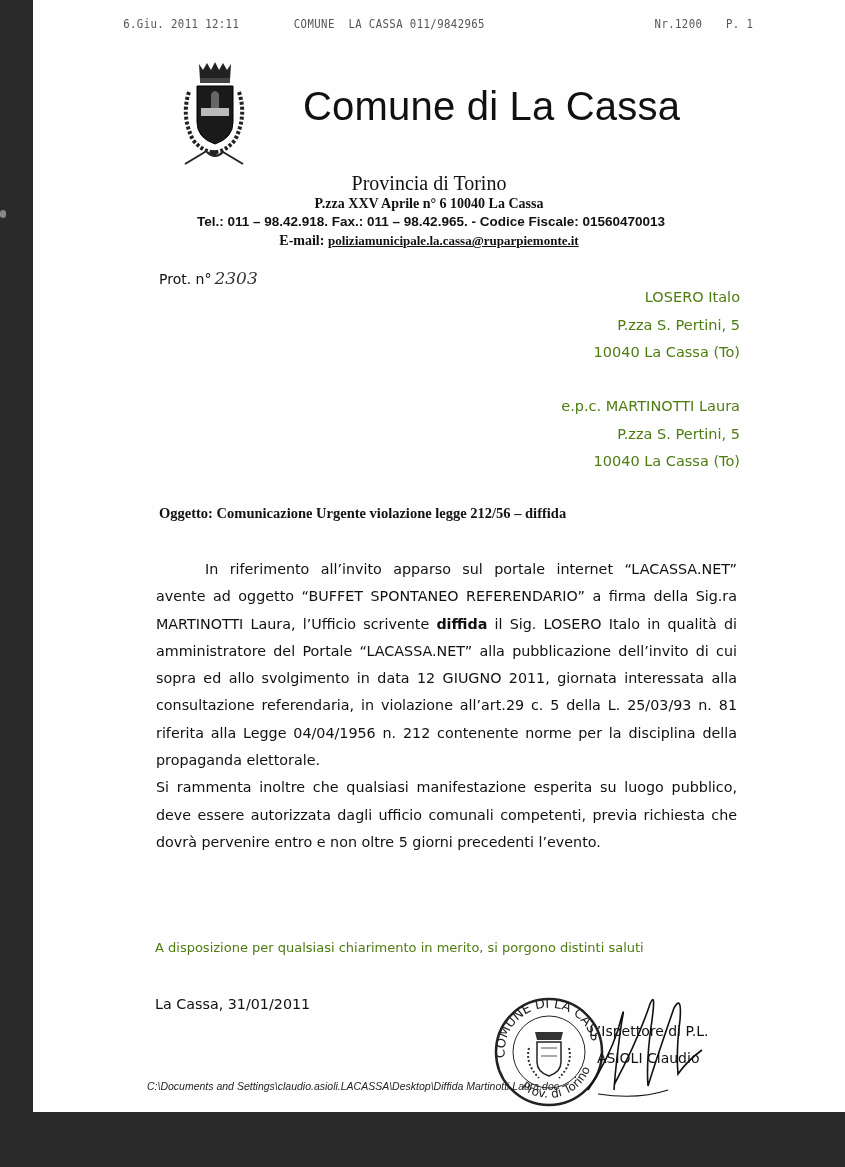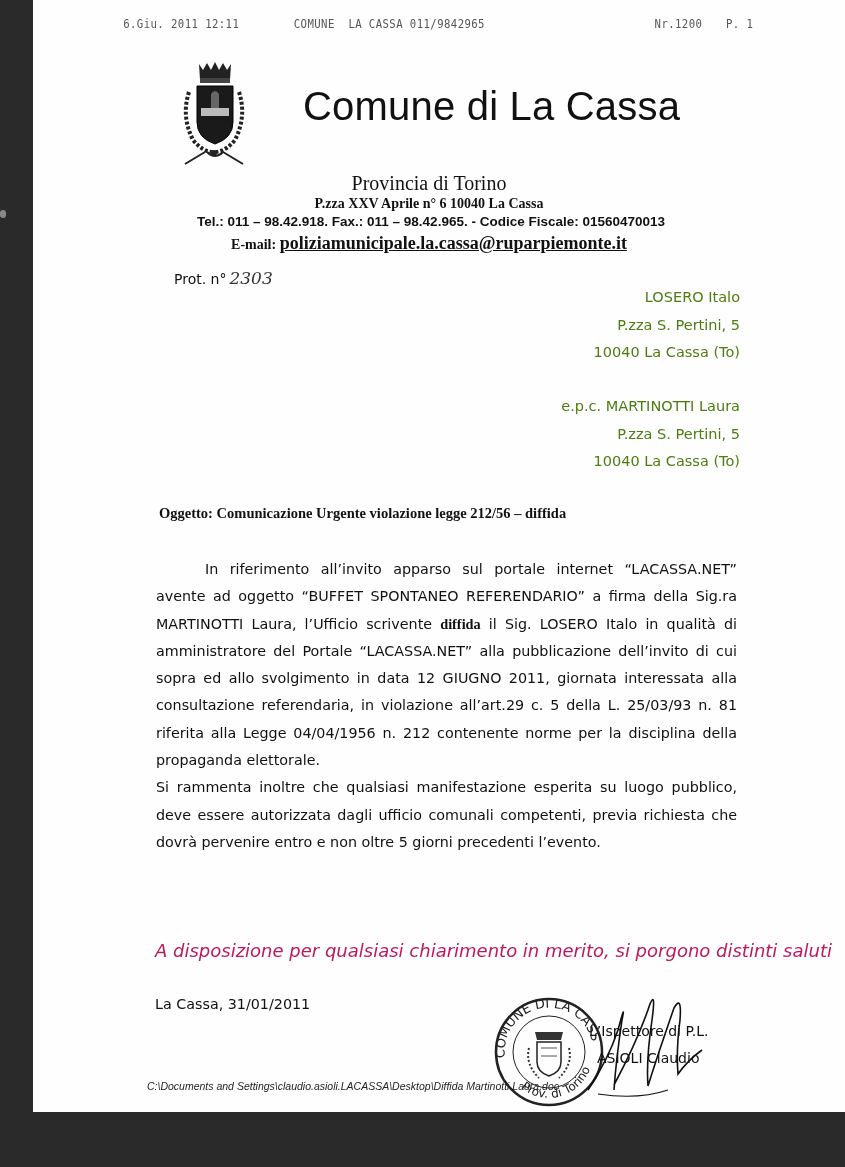--- a/index.html
+++ b/index.html
@@ -21,35 +21,35 @@
   .crest { position:absolute; left:142px; top:60px; width:78px; height:108px; }
   .title {
     position:absolute; left:270px; top:84px; font-family:"Liberation Sans", sans-serif;
     font-size:40px; color:#111; letter-spacing:0.2px;
   }
   .org { position:absolute; left:0; width:812px; text-align:center; color:#111; }
   .province { top:172px; font-family:"Liberation Serif", serif; font-size:20px; left:-10px;}
   .address { top:196px; font-family:"Liberation Serif", serif; font-weight:bold; font-size:14px; left:-10px;}
   .contacts { top:214px; font-family:"Liberation Sans", sans-serif; font-weight:bold; font-size:13.5px; left:-8px;}
   .email { top:233px; font-family:"Liberation Serif", serif; font-weight:bold; font-size:14px; left:-10px;}
-  .email .link { text-decoration:underline; font-size:18px; }
-  .prot { position:absolute; left:141px; top:268px; font-size:14px; color:#111; }
+  .email .link { text-decoration:underline; font-size:13px; }
+  .prot { position:absolute; left:126px; top:268px; font-size:14px; color:#111; }
   .prot .hand { font-family:"DejaVu Serif", serif; font-style:italic; font-size:17px; color:#333; margin-left:3px; }
   .addr-block { position:absolute; right:105px; text-align:right; font-size:14.5px; color:#4d7c0f; line-height:27.5px; }
   .addr1 { top:284px; }
   .addr2 { top:393px; }
   .subject { position:absolute; left:126px; top:505px; font-size:14.5px; font-weight:bold; color:#111;font-family:Liberation Serif, serif; }
   .body {
     position:absolute; left:123px; top:556px; width:581px; font-size:14.3px; color:#111;
     line-height:27.3px; text-align:justify;
   }
   .body p { margin:0; }
   .body .indent { text-indent:49px; }
-  .body b { font-weight:bold;font-family:Liberation Serif, serif; }
-  .closing { position:absolute; left:122px; top:940px; font-size:18px; color:#be185d;font-style:italic; }
+  .body b { font-weight:bold; }
+  .closing { position:absolute; left:122px; top:940px; font-size:13px; color:#4d7c0f; }
   .place-date { position:absolute; left:122px; top:996px; font-size:14.3px; color:#111; }
   .stamp { position:absolute; left:460px; top:996px; width:112px; height:112px; }
   .sig-title { position:absolute; left:556px; top:1023px; font-size:14px; color:#111; }
   .sig-name { position:absolute; left:564px; top:1050px; font-size:14px; color:#111; }
   .signature { position:absolute; left:545px; top:990px; width:135px; height:112px; }
   .filepath {
     position:absolute; left:114px; top:1080px; font-family:"Liberation Sans", sans-serif;
     font-style:italic; font-size:10.5px; color:#222;
   }
   .bottom-bar { position:absolute; left:0; top:1161px; width:845px; height:6px; background:#2a2a2a; }

